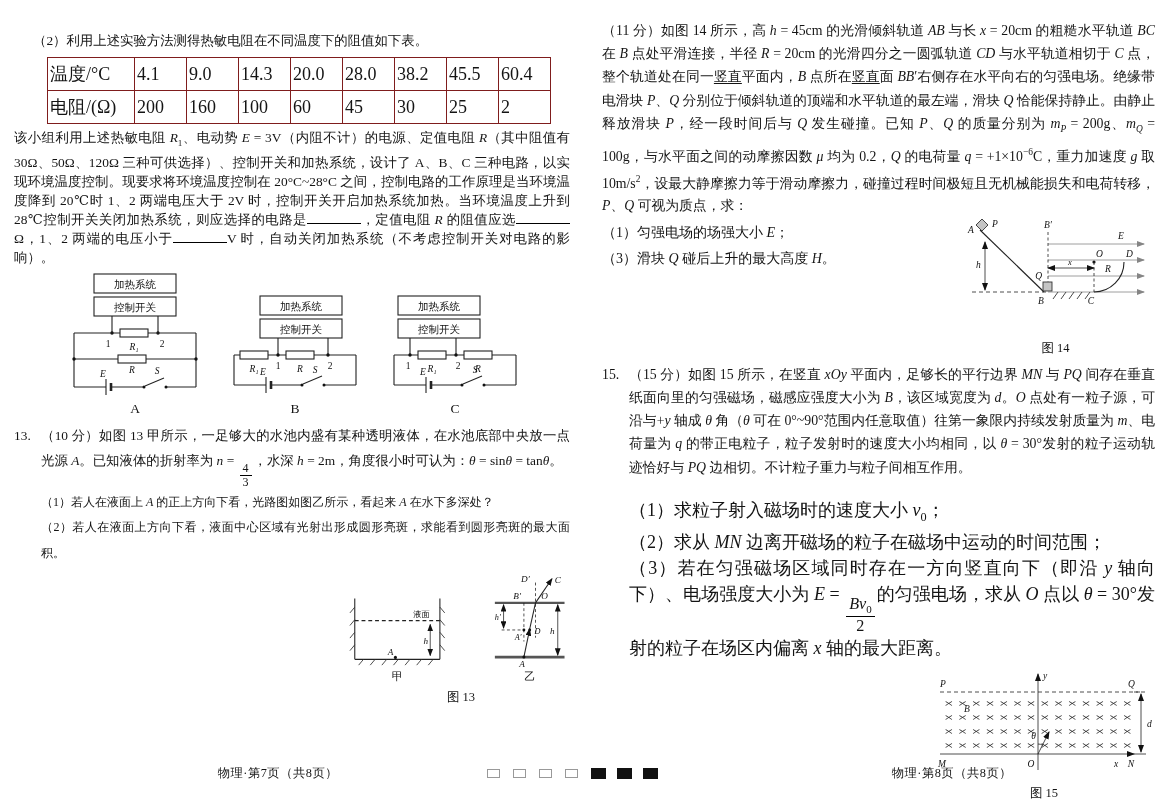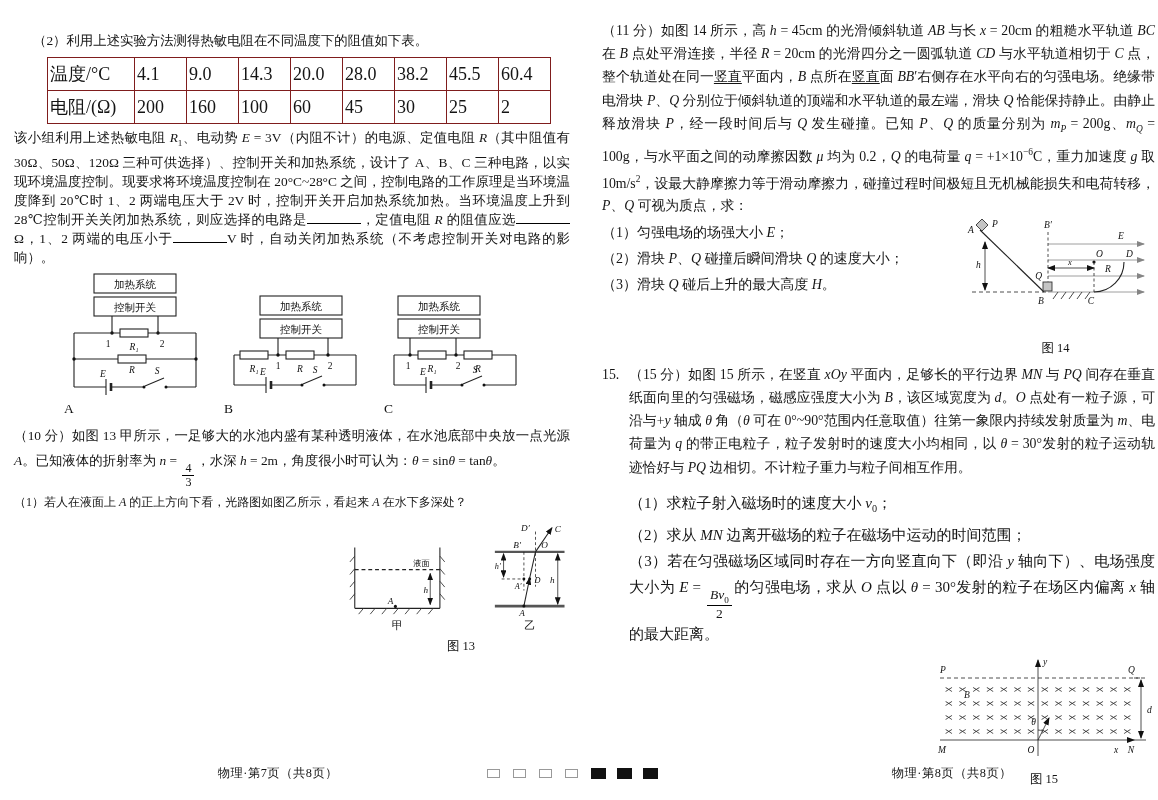--- a/index.html
+++ b/index.html
@@ -13,32 +13,32 @@
   .frac>span:first-child{border-bottom:1px solid #000;padding:0 3px}
   .col-left{position:absolute;left:14px;top:31px;width:556px}
   .col-right{position:absolute;left:602px;top:12px;width:553px}
   .intro{margin-left:19px;font-size:13.4px;line-height:19px}
   table.res{border-collapse:collapse;border:1.6px solid #1a1a1a;margin:7px 0 3px 33px}
   table.res td{border:1px solid #7f1d1d;text-align:left;font-size:18px;height:33px;padding:0 2px}
   table.res td.hd{width:87px}
   table.res td.c{width:52px}
   .para{font-size:13.4px;line-height:19px;text-align:justify;margin-top:4px}
   .circuits{display:flex;align-items:flex-end;gap:18px;margin:6px 0 0 50px}
-  .circ{}
+  .circ{text-align:center}
   .circ .cap{font-size:13.5px;line-height:15px;margin-top:1px}
   .q{display:flex;margin-top:7px}
   .qn{width:27px;flex:none}
   .qb{flex:1;text-align:justify}
   .q13 .qn,.q13 .qb{font-size:13.4px;line-height:25.5px}
   .q14 .qn,.q14 .qb,.q15 .qn,.q15 .qb{font-size:13.8px;line-height:23.2px}
   .subs13 div{font-size:12px;line-height:25.5px;text-align:justify}
   .sub14row{display:flex;margin-top:2px}
   .sub14row .subs{flex:1;font-size:14px;line-height:26px}
   .figbox14{width:199px;flex:none;text-align:center;margin-top:-4px}
-  .subs15{font-size:15px;line-height:26px;text-align:justify;margin-top:11px}
+  .subs15{font-size:18px;line-height:26px;text-align:justify;margin-top:18px}
   .fig13{display:flex;align-items:flex-end;gap:44px;margin:6px 0 0 334px}
   .figcap{font-size:12.5px;text-align:center;line-height:15px}
   .fig13cap{width:226px;margin-left:334px;margin-top:4px}
   .fig15wrap{margin:5px 0 0 324px;width:236px;text-align:center}
   
   svg .w{stroke:#222;stroke-width:1.1;fill:none}
   svg .thin{stroke-width:0.8}
   svg .w2{stroke-width:2.6}
   svg .srf{stroke:#555;stroke-width:2.2;fill:none}
   svg .srf2{stroke:#555;stroke-width:2.8;fill:none}
@@ -193,27 +193,29 @@
         <circle class="nd" cx="78" cy="90" r="1.5"></circle>
           <circle class="nd" cx="100" cy="90" r="1.5"></circle>
         <line class="w" x1="79" y1="89" x2="98" y2="81"></line>
         <text class="it" x="91" y="78" text-anchor="middle">S</text>
       </svg>
       <div class="cap">C</div>
     </div>
   </div>
 
   <div class="q q13">
+    <div class="qn">13.</div>
     <div class="qb">
       <div>（10 分）如图 13 甲所示，一足够大的水池内盛有某种透明液体，在水池底部中央放一点光源 <i>A</i>。已知液体的折射率为 <i>n</i> = <span class="frac">
             <span>4</span>
             <span>3</span>
           </span>，水深 <i>h</i> = 2m，角度很小时可认为：<i>θ</i> = sin<i>θ</i> = tan<i>θ</i>。</div>
       <div class="subs13">
         <div>（1）若人在液面上 <i>A</i> 的正上方向下看，光路图如图乙所示，看起来 <i>A</i> 在水下多深处？</div>
+        <div>（2）若人在液面上方向下看，液面中心区域有光射出形成圆形亮斑，求能看到圆形亮斑的最大面积。</div>
       </div>
     </div>
   </div>
 
   <div class="fig13">
     <svg width="102" height="92" viewBox="0 0 102 92">
       <path class="w" d="M7,3V66 M95,3V66 M7,66H95"></path>
       <line class="hat" x1="7" y1="12" x2="2" y2="18"></line>
         <line class="hat" x1="7" y1="25" x2="2" y2="31"></line>
       <line class="hat" x1="7" y1="38" x2="2" y2="44"></line>
@@ -267,21 +269,20 @@
 </div>
 
 <div class="col-right">
 
   <div class="q q14">
     <div class="qb">
       <div>（11 分）如图 14 所示，高 <i>h</i> = 45cm 的光滑倾斜轨道 <i>AB</i> 与长 <i>x</i> = 20cm 的粗糙水平轨道 <i>BC</i> 在 <i>B</i> 点处平滑连接，半径 <i>R</i> = 20cm 的光滑四分之一圆弧轨道 <i>CD</i> 与水平轨道相切于 <i>C</i> 点，整个轨道处在同一<u>竖直</u>平面内，<i>B</i> 点所在<u>竖直</u>面 <i>BB</i>′右侧存在水平向右的匀强电场。绝缘带电滑块 <i>P</i>、<i>Q</i> 分别位于倾斜轨道的顶端和水平轨道的最左端，滑块 <i>Q</i> 恰能保持静止。由静止释放滑块 <i>P</i>，经一段时间后与 <i>Q</i> 发生碰撞。已知 <i>P</i>、<i>Q</i> 的质量分别为 <i>m<sub>P</sub></i> = 200g、<i>m<sub>Q</sub></i> = 100g，与水平面之间的动摩擦因数 <i>μ</i> 均为 0.2，<i>Q</i> 的电荷量 <i>q</i> = +1×10<sup>−6</sup>C，重力加速度 <i>g</i> 取 10m/s<sup>2</sup>，设最大静摩擦力等于滑动摩擦力，碰撞过程时间极短且无机械能损失和电荷转移，<i>P</i>、<i>Q</i> 可视为质点，求：</div>
       <div class="sub14row">
         <div class="subs">
           <div>（1）匀强电场的场强大小 <i>E</i>；</div>
-          <div>（2）滑块 <i>P</i>、<i>Q</i> 碰撞后瞬间滑块 <i>Q</i> 的速度大小；</div>
           <div>（3）滑块 <i>Q</i> 碰后上升的最大高度 <i>H</i>。</div>
         </div>
         <div class="figbox14">
           <svg width="195" height="118" viewBox="0 0 195 118">
             <line class="w gray thin" x1="90" y1="28" x2="186" y2="28" marker-end="url(#ahg)"></line>
             <line class="w gray thin" x1="90" y1="44" x2="186" y2="44" marker-end="url(#ahg)"></line>
             <line class="w gray thin" x1="90" y1="60" x2="186" y2="60" marker-end="url(#ahg)"></line>
             <line class="w gray thin" x1="90" y1="76" x2="186" y2="76" marker-end="url(#ahg)"></line>
             <text class="it" x="160" y="23">E</text>
             <line class="w" x1="22" y1="14" x2="86" y2="76"></line>

